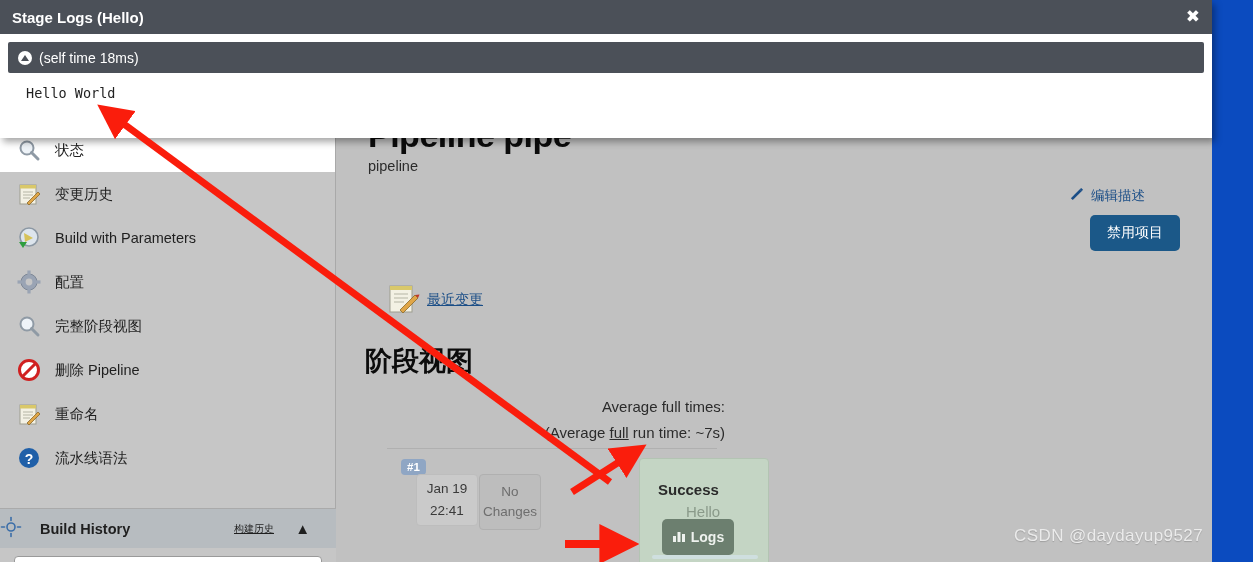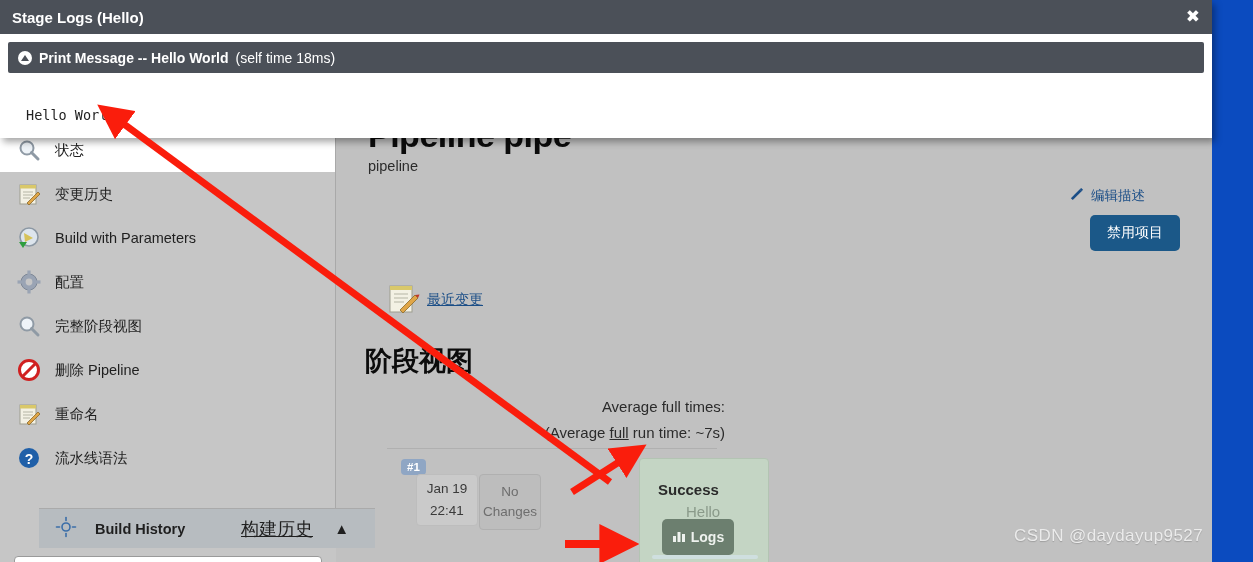--- a/index.html
+++ b/index.html
@@ -27,26 +27,25 @@
     height:44px; padding-left:16px; cursor:pointer;
     font-size:14.5px; color:#1f1f1f;
   }
   .side-item.highlight { background:#ffffff; }
   .side-ico { width:26px; height:26px; flex:0 0 26px; position:relative; }
   .side-label { white-space:nowrap; }
 
   
   #build-history {
     position:absolute; left:0; top:508px; width:336px; height:40px;
-    background:#b7bcc0; display:flex; align-items:center; padding-left:16px;
+    background:#b7bcc0; display:flex; align-items:center; padding-left:0;
     border-top:1px solid #aaa;
-    margin-left:39px;
   }
   #bh-label { font-weight:bold; font-size:14.5px; color:#1f1f1f; margin-left:14px; }
-  #bh-cn { position:absolute; right:62px; font-size:18px; color:#1f1f1f; text-decoration:underline; }
+  #bh-cn { position:absolute; right:62px; font-size:10px; color:#1f1f1f; text-decoration:underline; }
   #bh-chev { position:absolute; right:26px; font-size:15px; color:#1f1f1f; }
   #bh-bottom { position:absolute; left:0; top:548px; width:336px; height:14px; background:#c6c6c6; }
   #bh-search {
     position:absolute; left:14px; top:556px; width:308px; height:22px;
     background:#fff; border:1px solid #9a9a9a; border-radius:4px;
   }
 
   
   #main { position:absolute; left:337px; top:128px; right:41px; bottom:0; }
   #proj-title {
@@ -161,21 +160,21 @@
   #log-icon {
     width:14px; height:14px; border-radius:50%; background:#fff;
     display:inline-flex; align-items:center; justify-content:center; flex:0 0 14px;
   }
   #log-icon::after {
     content:""; width:0; height:0;
     border-left:4px solid transparent; border-right:4px solid transparent;
     border-bottom:6px solid #4b5058;
   }
   #log-body {
-    height:60px; padding:34px 0 0 18px;
+    height:60px; padding:12px 0 0 18px;
     font-family:"DejaVu Sans Mono", "Liberation Mono", monospace;
     font-size:13.5px; color:#222;
   }
 
   
   #annots { position:absolute; inset:0; pointer-events:none; }
 </style>
 </head>
 <body>
 
@@ -386,21 +385,20 @@
 </div>
 
 <div id="modal">
   <div id="modal-title">
     <span>Stage Logs (Hello)</span>
     <span id="modal-close">✖</span>
   </div>
   <div id="modal-body">
     <div id="log-header">
       <span id="log-icon"></span>
-      <span class="lh-main">Print Message -- Hello World</span>
       <span class="lh-sub">(self time 18ms)</span>
     </div>
     <div id="log-body">Hello World</div>
   </div>
 </div>
 
 <svg id="annots" width="1253" height="562" viewBox="0 0 1253 562">
   <defs>
     <marker id="ah" markerWidth="5" markerHeight="5" refX="2.2" refY="2.5" orient="auto">
       <path d="M0,0 L5,2.5 L0,5 z" fill="#fa1d0c"></path>

